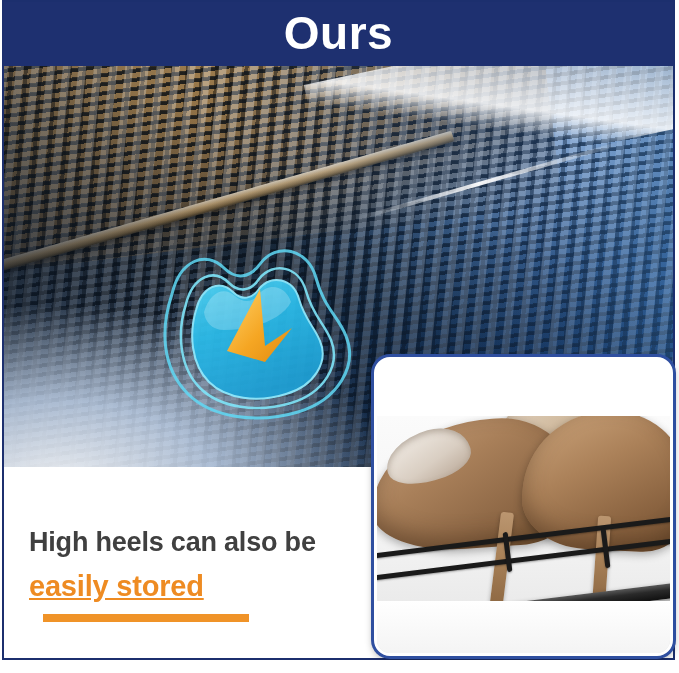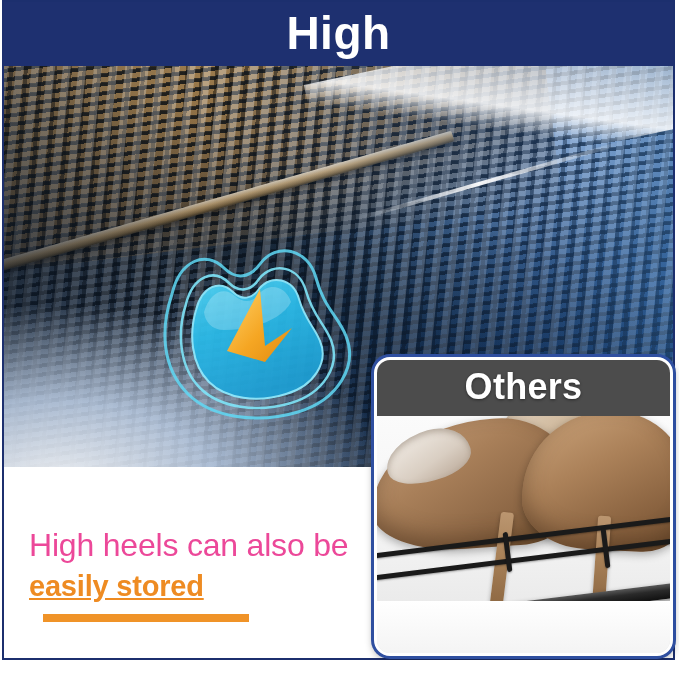--- a/index.html
+++ b/index.html
@@ -153,23 +153,23 @@
   .shield-wrap svg{display:block;width:100%;height:100%;}
 
   
   .caption{
     position:absolute;left:0;top:465px;
     width:100%;height:195px;
     background:#ffffff;
   }
   .caption-line1{
     position:absolute;left:25px;top:60px;
-    font-size:32px;
-    color:#ec4899;
-    font-weight:normal;
+    font-size:27px;
+    color:#404040;
+    font-weight:bold;
     letter-spacing:-0.2px;
     font-family:"Liberation Sans", sans-serif;
     white-space:nowrap;
   }
   .caption-line2{
     position:absolute;left:25px;top:103px;
     font-size:29px;
     color:#ee8b22;
     font-weight:bold;
     letter-spacing:-0.2px;
@@ -288,21 +288,21 @@
   }
 </style>
 </head>
 <body>
 
 <div class="page">
 
   <div class="frame">
 
     <div class="header">
-      <div class="header-title">High</div>
+      <div class="header-title">Ours</div>
     </div>
 
     <div class="hero">
       <div class="hero-base"></div>
       <div class="hero-warm"></div>
       <div class="mesh"></div>
       <div class="mesh-rows"></div>
       <div class="mesh-slots"></div>
       <div class="rail"></div>
       <div class="hero-shade"></div>
@@ -350,23 +350,20 @@
 
     <div class="caption">
       <div class="caption-line1">High heels can also be</div>
       <div class="caption-line2">easily stored</div>
       <div class="caption-underline"></div>
     </div>
 
   </div>
 
   <div class="others">
-    <div class="others-head">
-      <div class="others-title">Others</div>
-    </div>
     <div class="others-photo">
       <div class="shoe shoe-c"></div>
       <div class="shoe shoe-a">
         <div class="shoe-a-hole"></div>
       </div>
       <div class="shoe shoe-b"></div>
       <div class="heel heel-1"></div>
       <div class="heel heel-2"></div>
       <div class="rack-bar" style="left:-10%;top:118px;width:125%;height:5px;transform:rotate(-7deg);"></div>
       <div class="rack-bar" style="left:-10%;top:140px;width:125%;height:5px;transform:rotate(-7deg);"></div>

